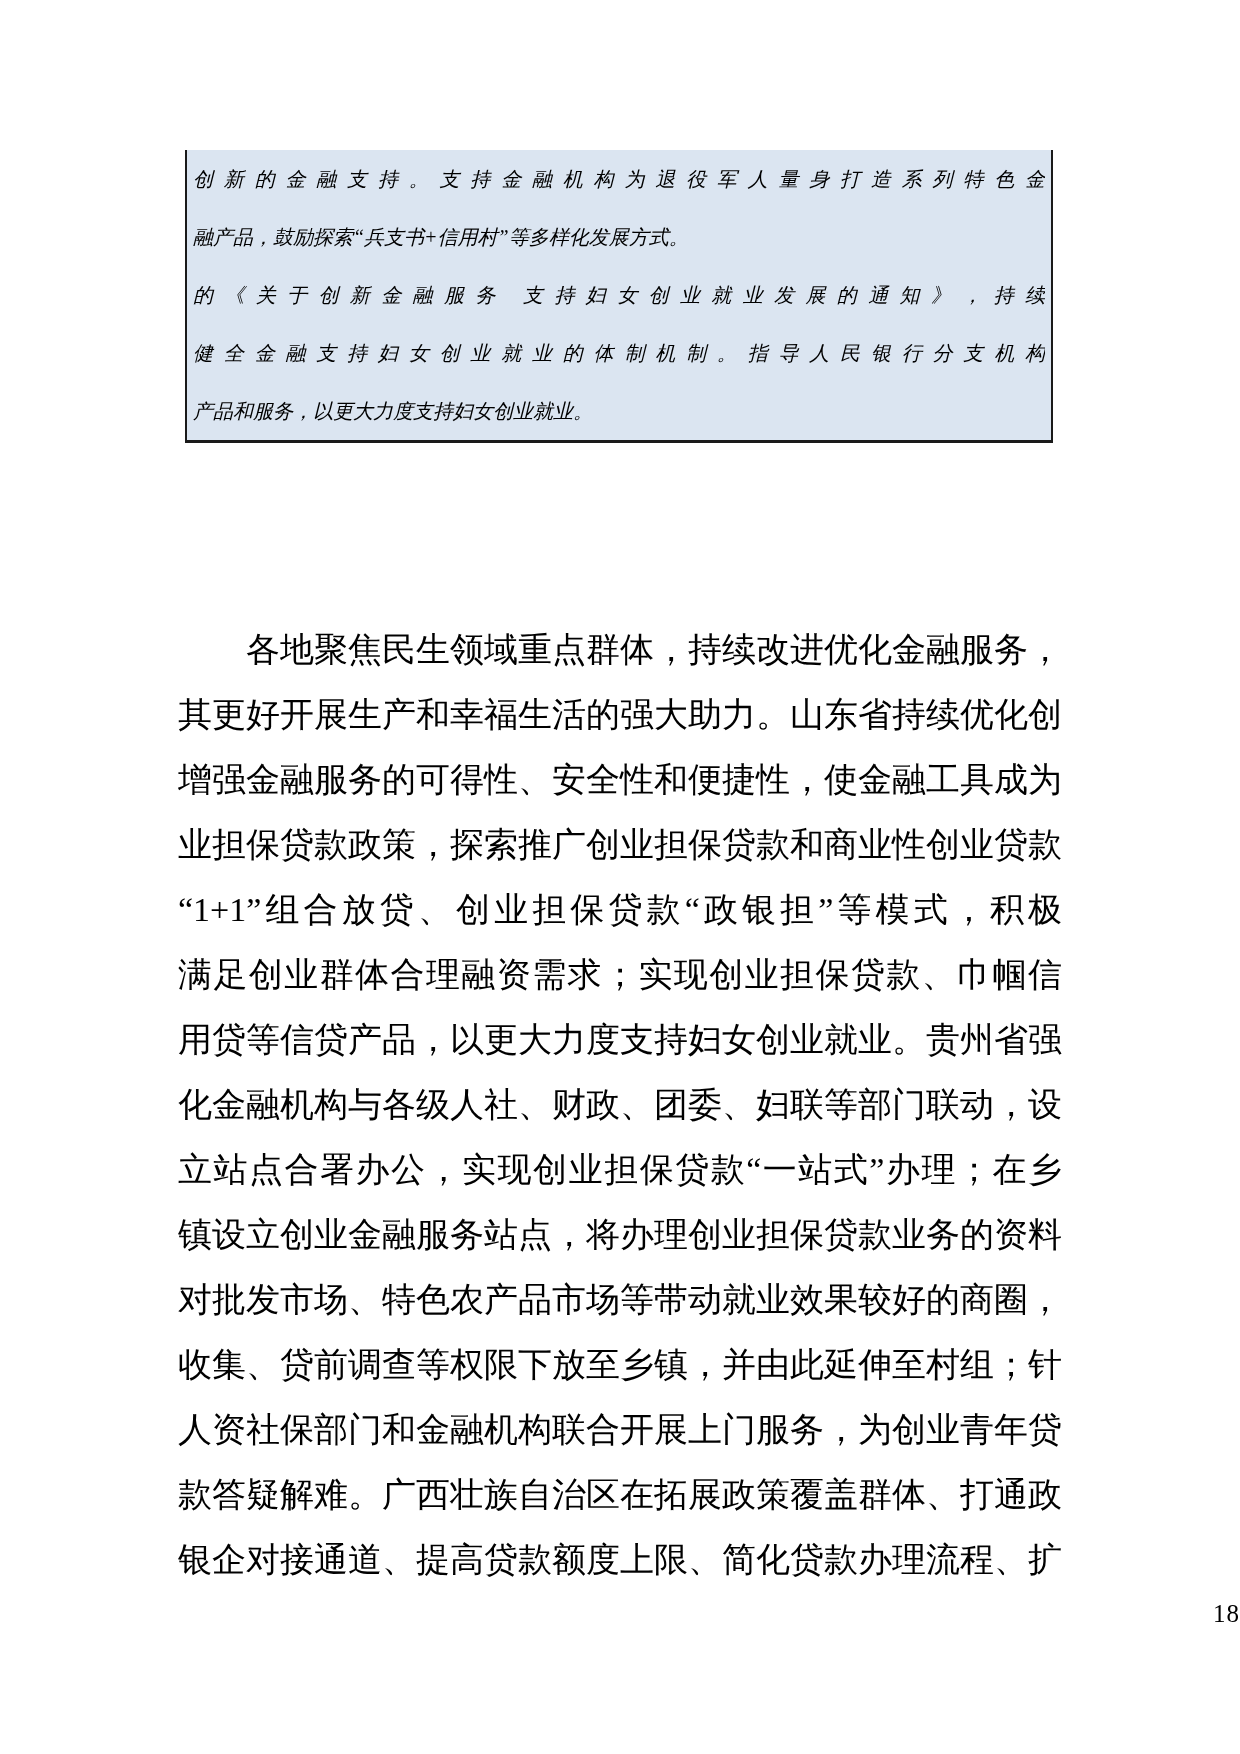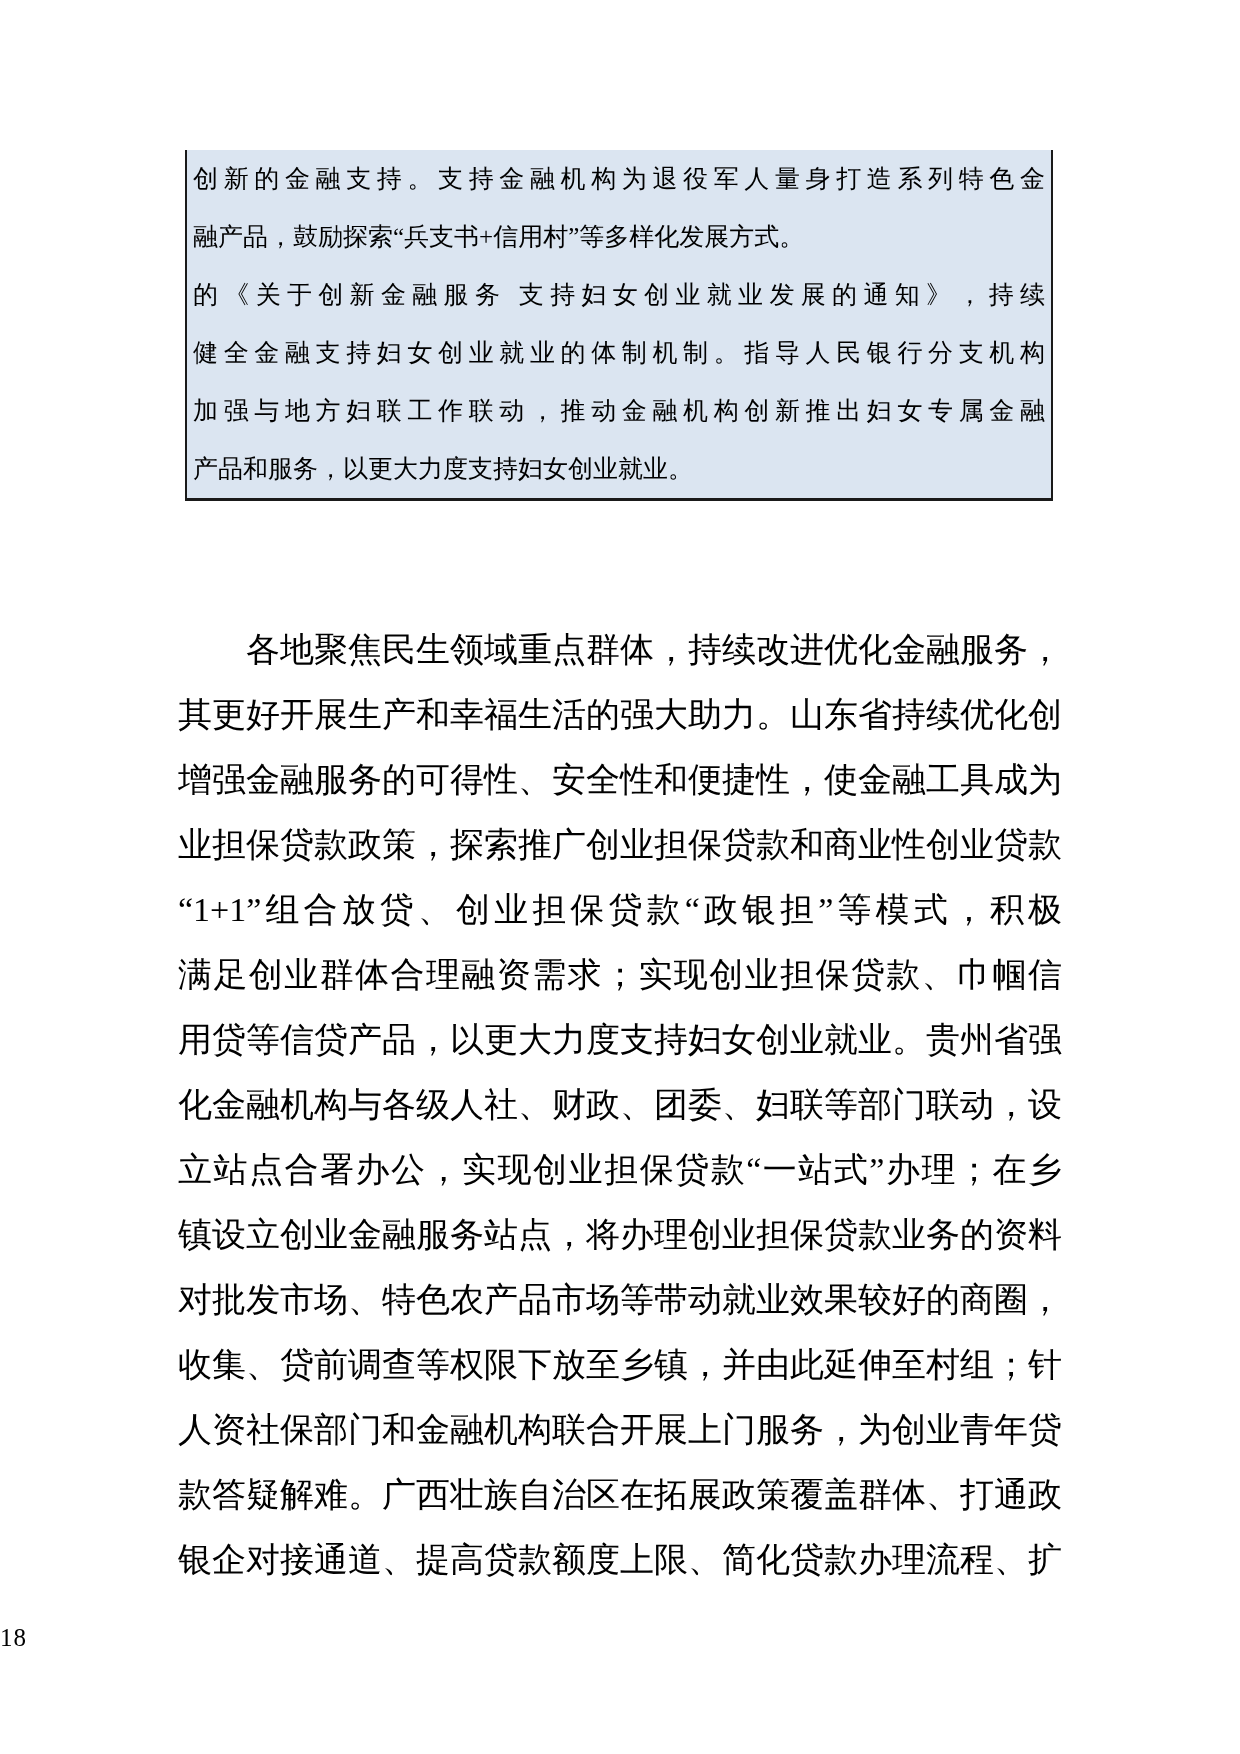--- a/index.html
+++ b/index.html
@@ -26,24 +26,25 @@
     box-sizing: border-box;
     background: #dbe5f1;
     border-left: 2px solid #1a1a1a;
     border-right: 2px solid #1a1a1a;
     border-bottom: 3px solid #1a1a1a;
     padding: 0 6px;
   }
   .box-line {
     height: 58px;
     line-height: 58px;
-    font-size: 25px;
+    font-size: 20px;
     text-align: justify;
     overflow: hidden;
     white-space: normal;
+    font-style: italic;
   }
   .box-line.just { text-align-last: justify; }
   .box-line.ind  { padding-left: 60px; }
   .bold { font-weight: bold; }
 
   
   .bodyblock {
     position: absolute;
     left: 178px;
     top: 617px;
@@ -59,38 +60,36 @@
     white-space: normal;
   }
   .body-line.ind { padding-left: 68px; }
 
   
   .footer {
     position: absolute;
     left: 0;
     top: 1600px;
     width: 100%;
-    text-align: left;
-    margin-top: 24px;
+    text-align: right;
   }
   .pagenum {
     font-size: 25px;
     letter-spacing: 1px;
   }
 </style>
 </head>
 <body>
 
 <div class="page" style="background: rgb(255, 255, 255); color: rgb(0, 0, 0);">
   <div class="hbox" style="background: rgb(219, 229, 241); border-color: rgb(26, 26, 26);">
       <div class="box-line just"><span>创新的金融支持。支持金融机构为退役军人量身打造系列特色金</span></div>
       <div class="box-line"><span>融产品，鼓励探索“兵支书+信用村”等多样化发展方式。</span></div>
       <div class="box-line just"><span>的《关于创新金融服务 支持妇女创业就业发展的通知》，持续</span></div>
       <div class="box-line just"><span>健全金融支持妇女创业就业的体制机制。指导人民银行分支机构</span></div>
-      <div class="box-line just"><span>加强与地方妇联工作联动，推动金融机构创新推出妇女专属金融</span></div>
       <div class="box-line"><span>产品和服务，以更大力度支持妇女创业就业。</span></div>
     </div>
   <div class="bodyblock">
       <div class="body-line ind">各地聚焦民生领域重点群体，持续改进优化金融服务，</div>
       <div class="body-line">其更好开展生产和幸福生活的强大助力。山东省持续优化创</div>
       <div class="body-line">增强金融服务的可得性、安全性和便捷性，使金融工具成为</div>
       <div class="body-line">业担保贷款政策，探索推广创业担保贷款和商业性创业贷款</div>
       <div class="body-line">“1+1”组合放贷、创业担保贷款“政银担”等模式，积极</div>
       <div class="body-line">满足创业群体合理融资需求；实现创业担保贷款、巾帼信</div>
       <div class="body-line">用贷等信贷产品，以更大力度支持妇女创业就业。贵州省强</div>

